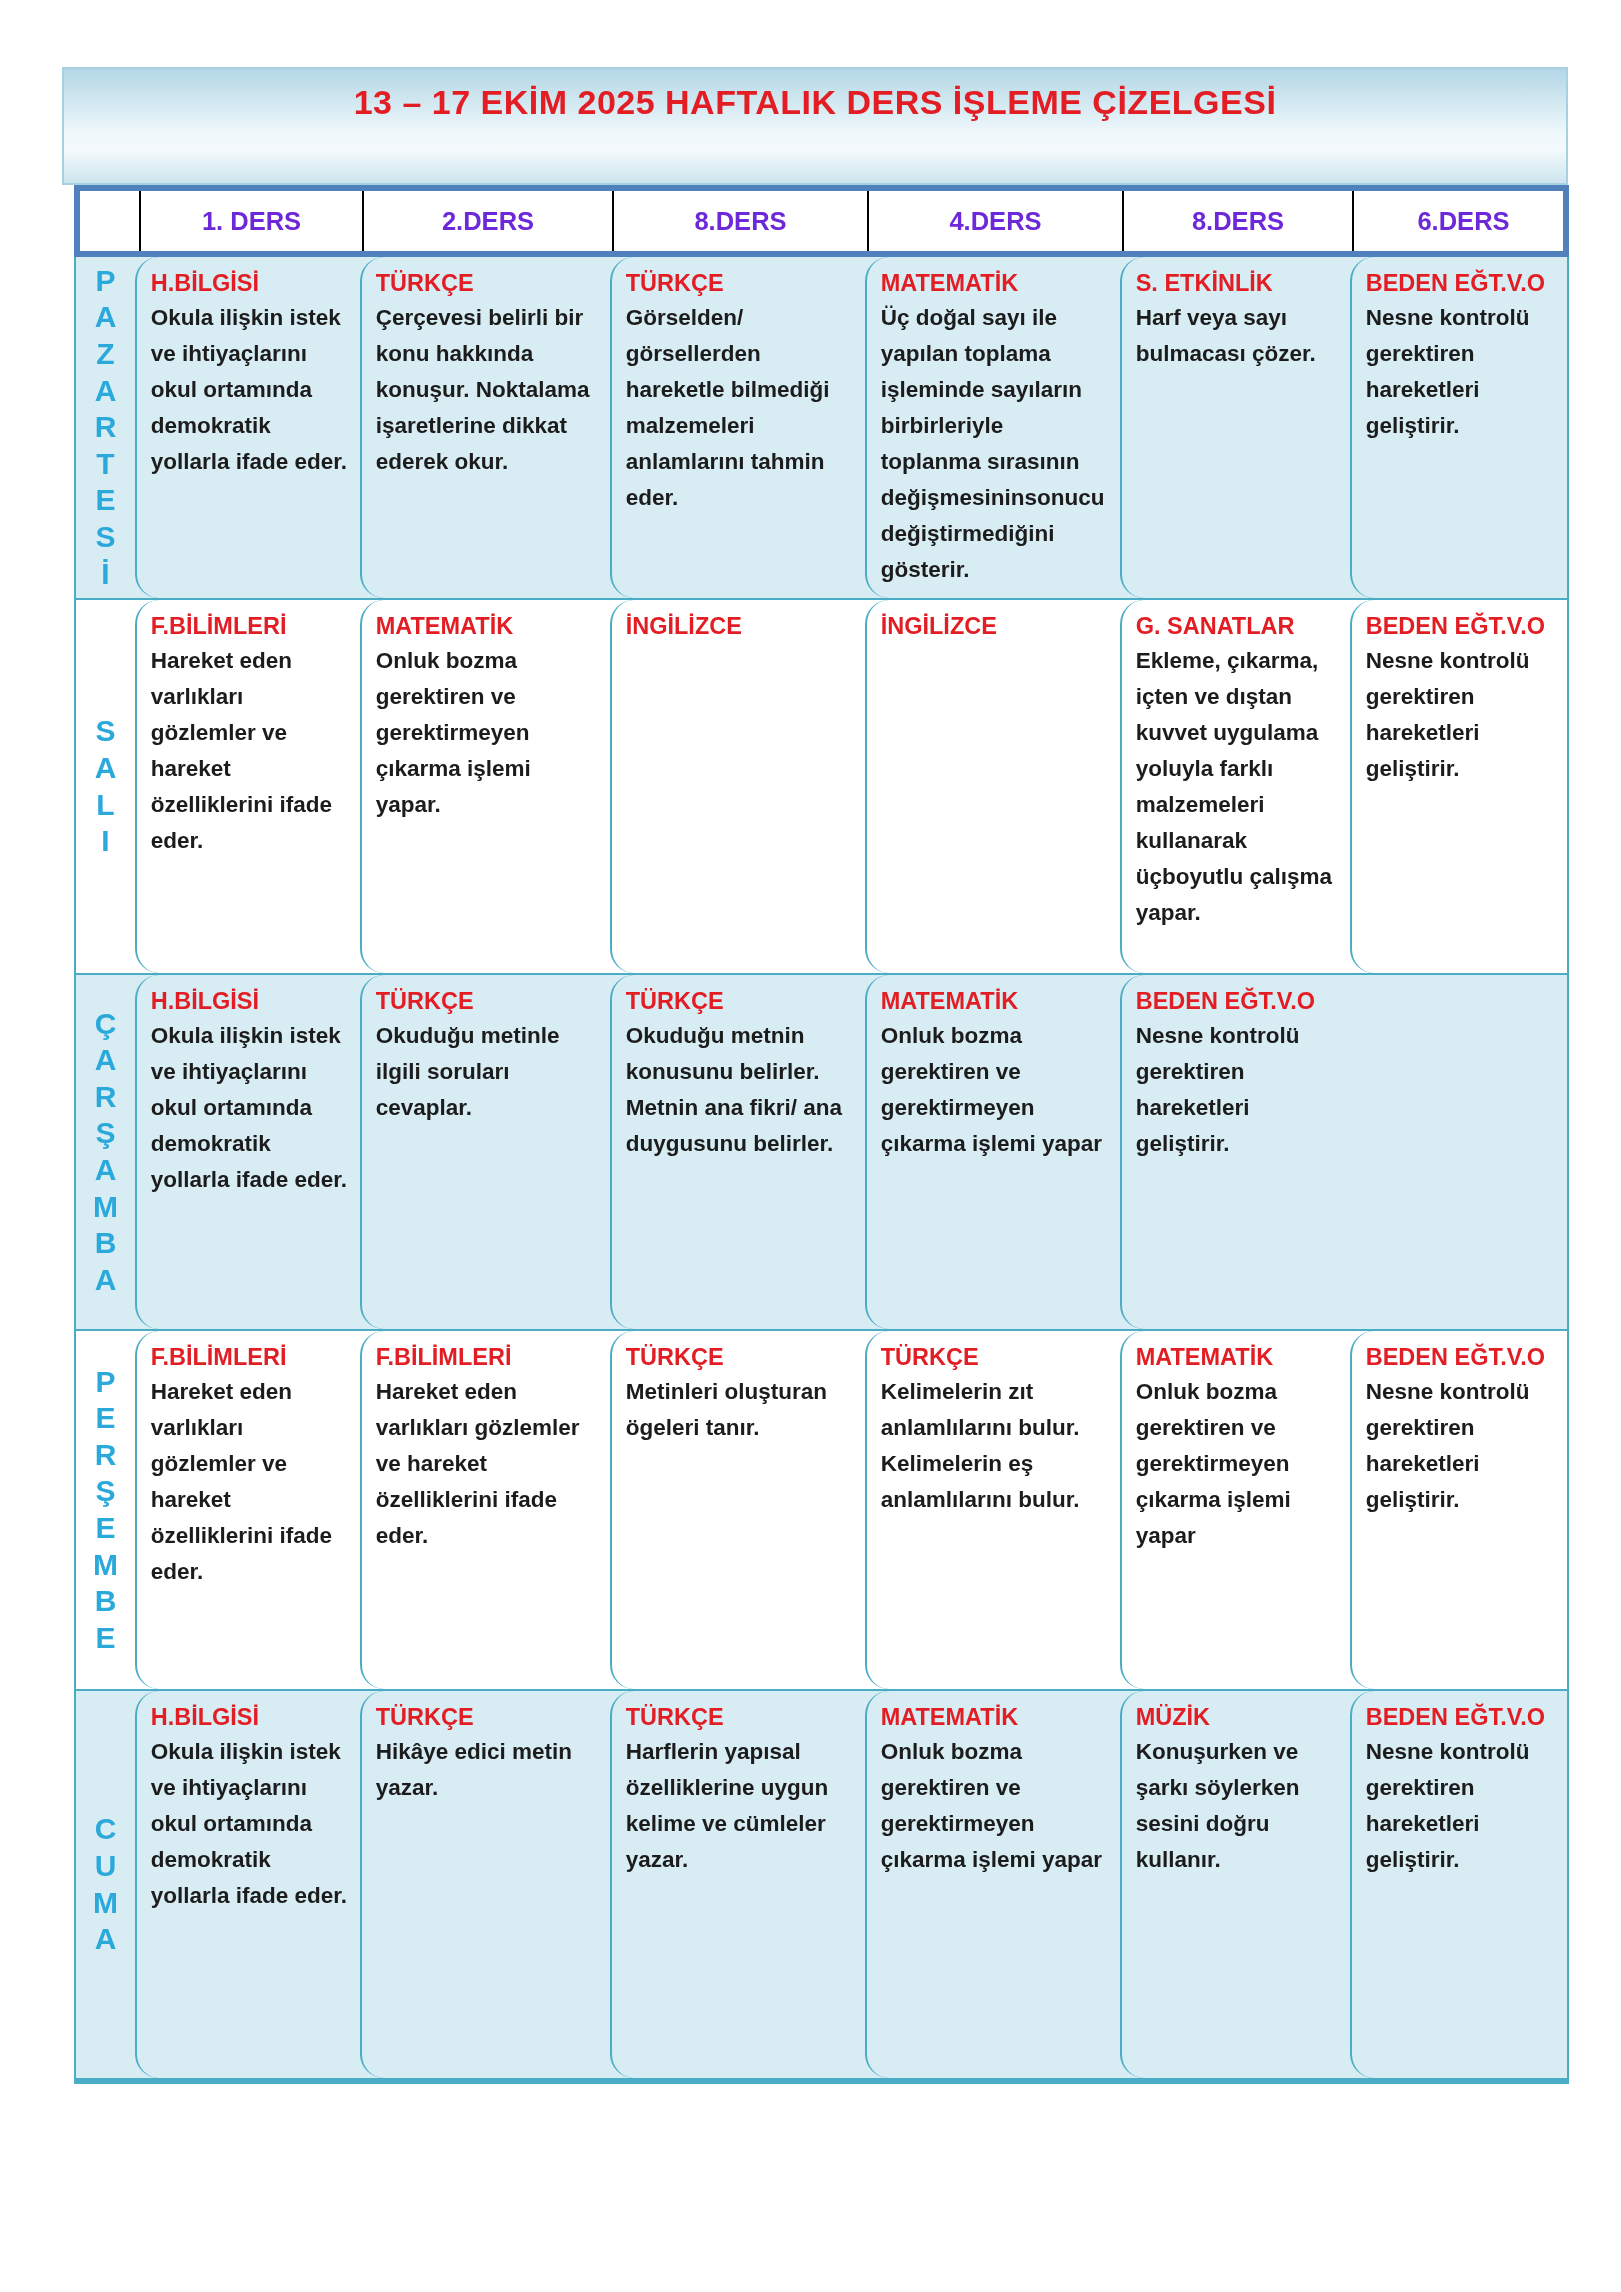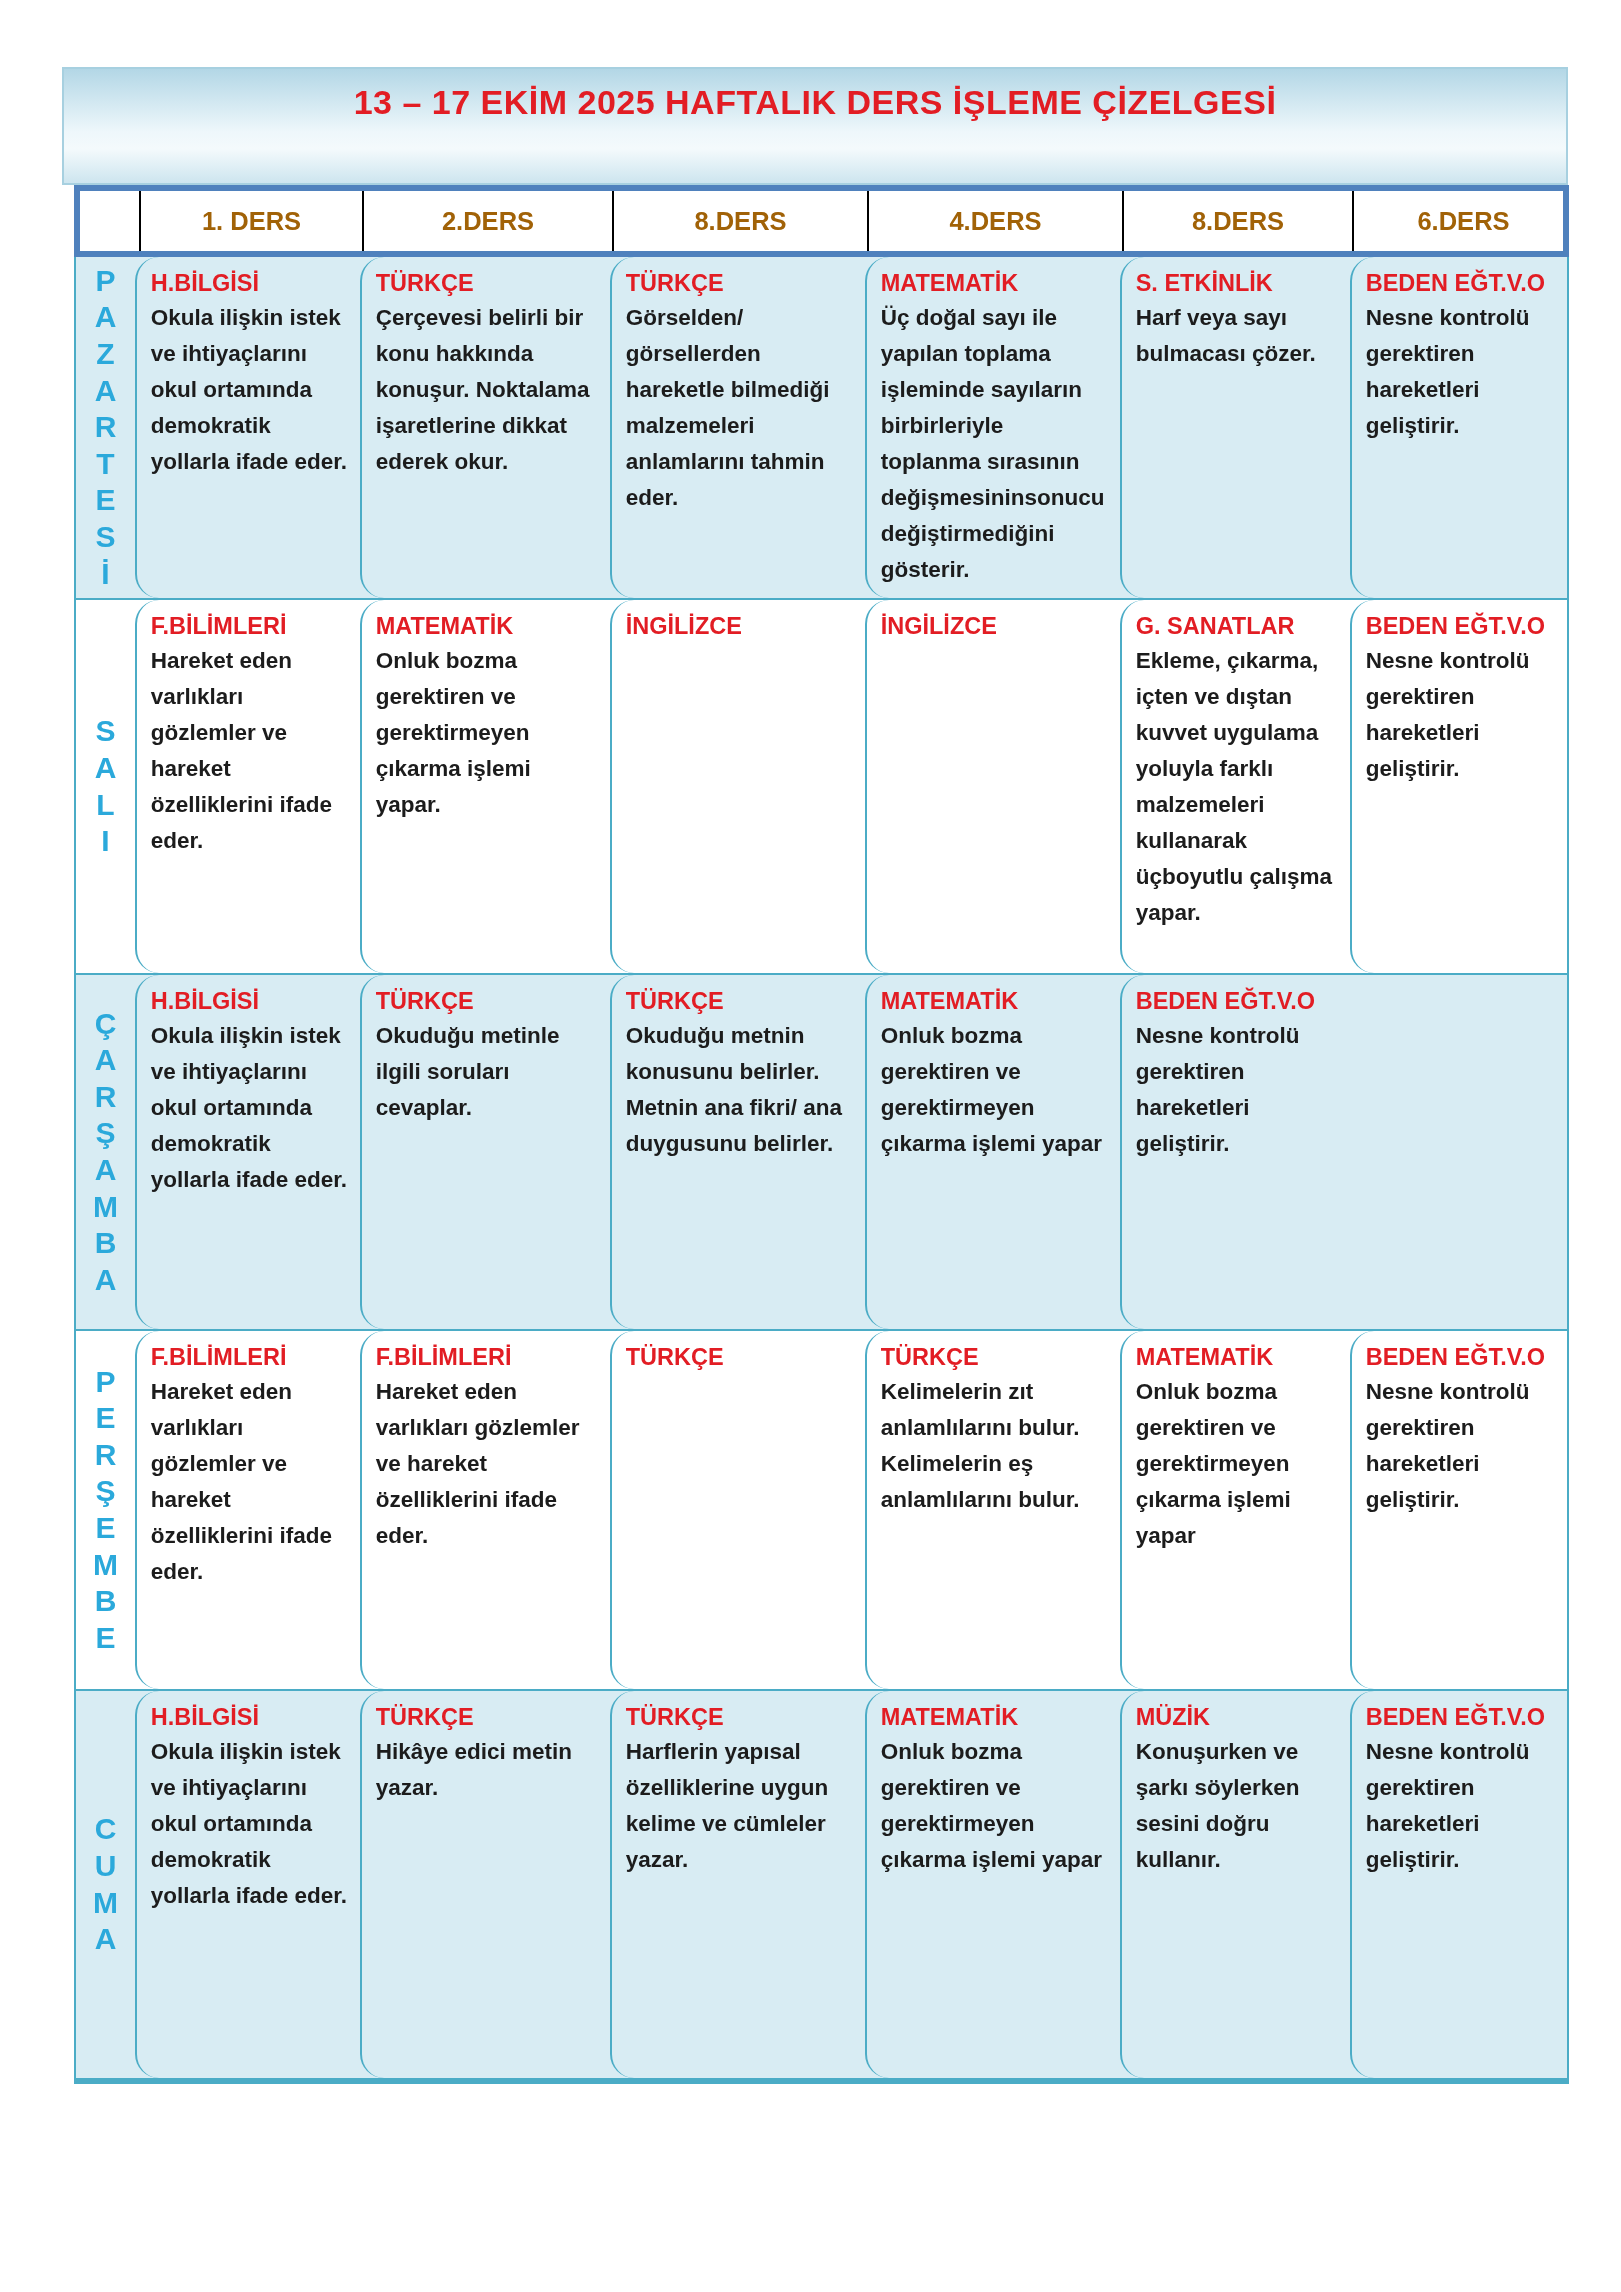--- a/index.html
+++ b/index.html
@@ -48,21 +48,21 @@
     display: flex;
     align-items: stretch;
   }
   .hcell {
     box-sizing: border-box;
     display: flex;
     align-items: center;
     justify-content: center;
     font-size: 25.5px;
     font-weight: bold;
-    color: #a16207;
+    color: #6d28d9;
     border-left: 2px solid #000000;
   }
   .hcell.spacer { border-left: none; }
   
   .w-day { width: 59px;  flex: 0 0 59px;  }
   .w-c1  { width: 225px; flex: 0 0 225px; }
   .w-c2  { width: 250px; flex: 0 0 250px; }
   .w-c3  { width: 255px; flex: 0 0 255px; }
   .w-c4  { width: 255px; flex: 0 0 255px; }
   .w-c5  { width: 230px; flex: 0 0 230px; }
@@ -265,20 +265,21 @@
       <div class="cell w-c1">
         <div class="subject">F.BİLİMLERİ</div>
         <div class="lesson-text">Hareket eden varlıkları gözlemler ve hareket özelliklerini ifade eder.</div>
       </div>
       <div class="cell w-c2">
         <div class="subject">F.BİLİMLERİ</div>
         <div class="lesson-text">Hareket eden varlıkları gözlemler ve hareket özelliklerini ifade eder.</div>
       </div>
       <div class="cell w-c3">
         <div class="subject">TÜRKÇE</div>
+        <div class="lesson-text">Metinleri oluşturan ögeleri tanır.</div>
       </div>
       <div class="cell w-c4">
         <div class="subject">TÜRKÇE</div>
         <div class="lesson-text">Kelimelerin zıt anlamlılarını bulur. Kelimelerin eş anlamlılarını bulur.</div>
       </div>
       <div class="cell w-c5">
         <div class="subject">MATEMATİK</div>
         <div class="lesson-text">Onluk bozma gerektiren ve gerektirmeyen çıkarma işlemi yapar</div>
       </div>
       <div class="cell w-c6">

